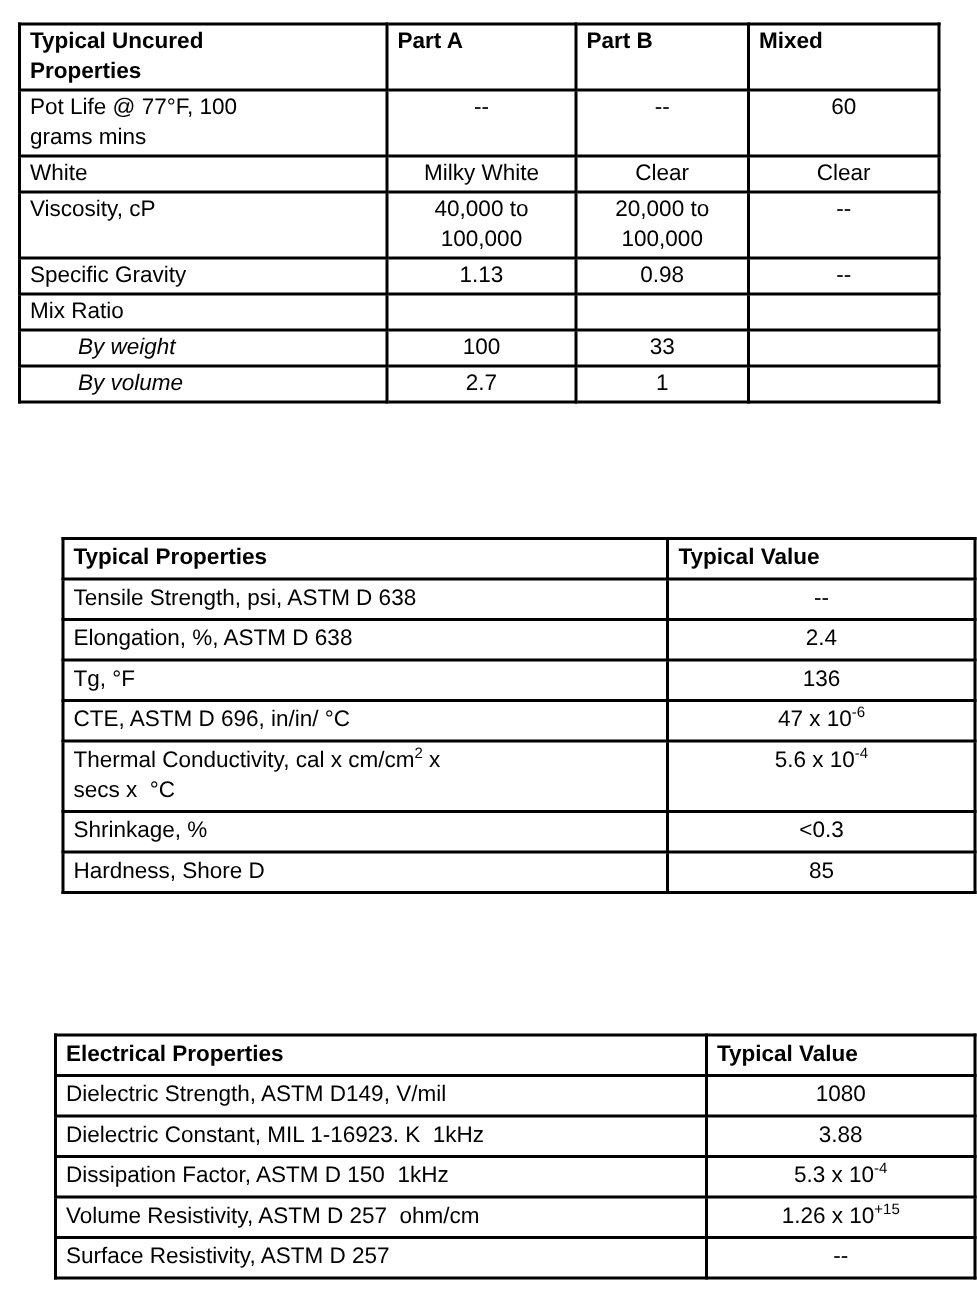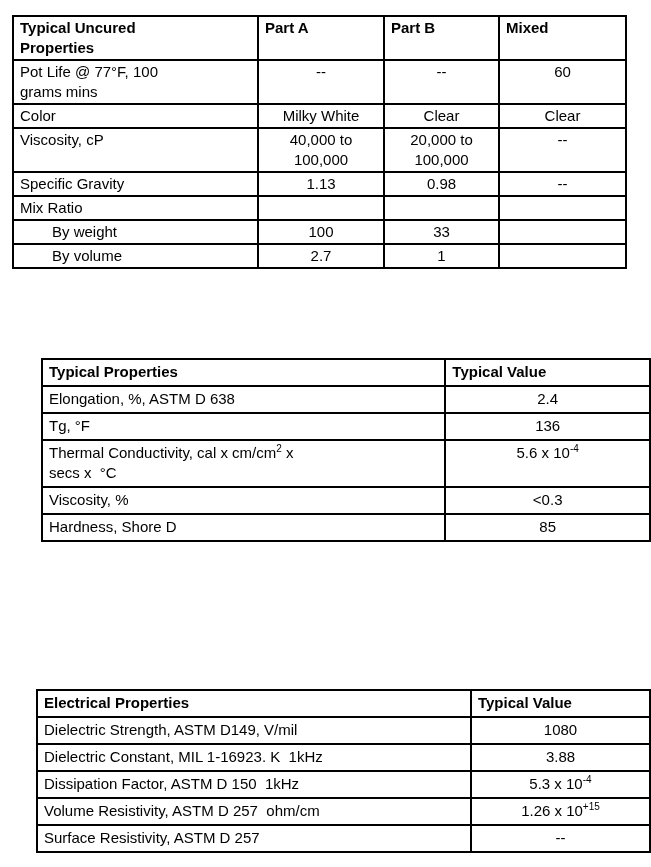--- a/index.html
+++ b/index.html
@@ -37,20 +37,21 @@
     text-align: left;
   }
   th.first-col, td.first-col {
     text-align: left;
   }
   td {
     text-align: center;
   }
   td.indent {
     padding-left: 38px;
+    font-style: italic;
   }
   sup {
     font-size: 10px;
     line-height: 0;
     vertical-align: super;
   }
   
   #table-uncured   { top: 15px;  }
   #table-typical   { top: 358px; margin-left: 29px; }
   #table-electric  { top: 689px; margin-left: 24px; }
@@ -79,21 +80,21 @@
       </tr>
     </thead>
     <tbody>
       <tr>
         <td class="first-col"><span>Pot Life @ 77°F, 100</span><br><span>grams mins</span></td>
         <td><span>--</span></td>
         <td><span>--</span></td>
         <td><span>60</span></td>
       </tr>
       <tr>
-        <td class="first-col"><span>Color</span></td>
+        <td class="first-col"><span>White</span></td>
         <td><span>Milky White</span></td>
         <td><span>Clear</span></td>
         <td><span>Clear</span></td>
       </tr>
       <tr>
         <td class="first-col"><span>Viscosity, cP</span></td>
         <td><span>40,000 to</span><br><span>100,000</span></td>
         <td><span>20,000 to</span><br><span>100,000</span></td>
         <td><span>--</span></td>
       </tr>
@@ -129,33 +130,41 @@
       <col style="width: 210px;">
     </colgroup>
     <thead>
       <tr>
         <th class="first-col"><span>Typical Properties</span></th>
         <th><span>Typical Value</span></th>
       </tr>
     </thead>
     <tbody>
       <tr>
+        <td class="first-col"><span>Tensile Strength, psi, ASTM D 638</span></td>
+        <td><span>--</span></td>
+      </tr>
+      <tr>
         <td class="first-col"><span>Elongation, %, ASTM D 638</span></td>
         <td><span>2.4</span></td>
       </tr>
       <tr>
         <td class="first-col"><span>Tg, °F</span></td>
         <td><span>136</span></td>
       </tr>
       <tr>
+        <td class="first-col"><span>CTE, ASTM D 696, in/in/ °C</span></td>
+        <td><span>47 x 10</span><sup>-6</sup></td>
+      </tr>
+      <tr>
         <td class="first-col"><span>Thermal Conductivity, cal x cm/cm</span><sup>2</sup><span> x</span><br><span>secs x  °C</span></td>
         <td><span>5.6 x 10</span><sup>-4</sup></td>
       </tr>
       <tr>
-        <td class="first-col"><span>Viscosity, %</span></td>
+        <td class="first-col"><span>Shrinkage, %</span></td>
         <td><span>&lt;0.3</span></td>
       </tr>
       <tr>
         <td class="first-col"><span>Hardness, Shore D</span></td>
         <td><span>85</span></td>
       </tr>
     </tbody>
   </table>
 <table id="table-electric">
     <colgroup>

